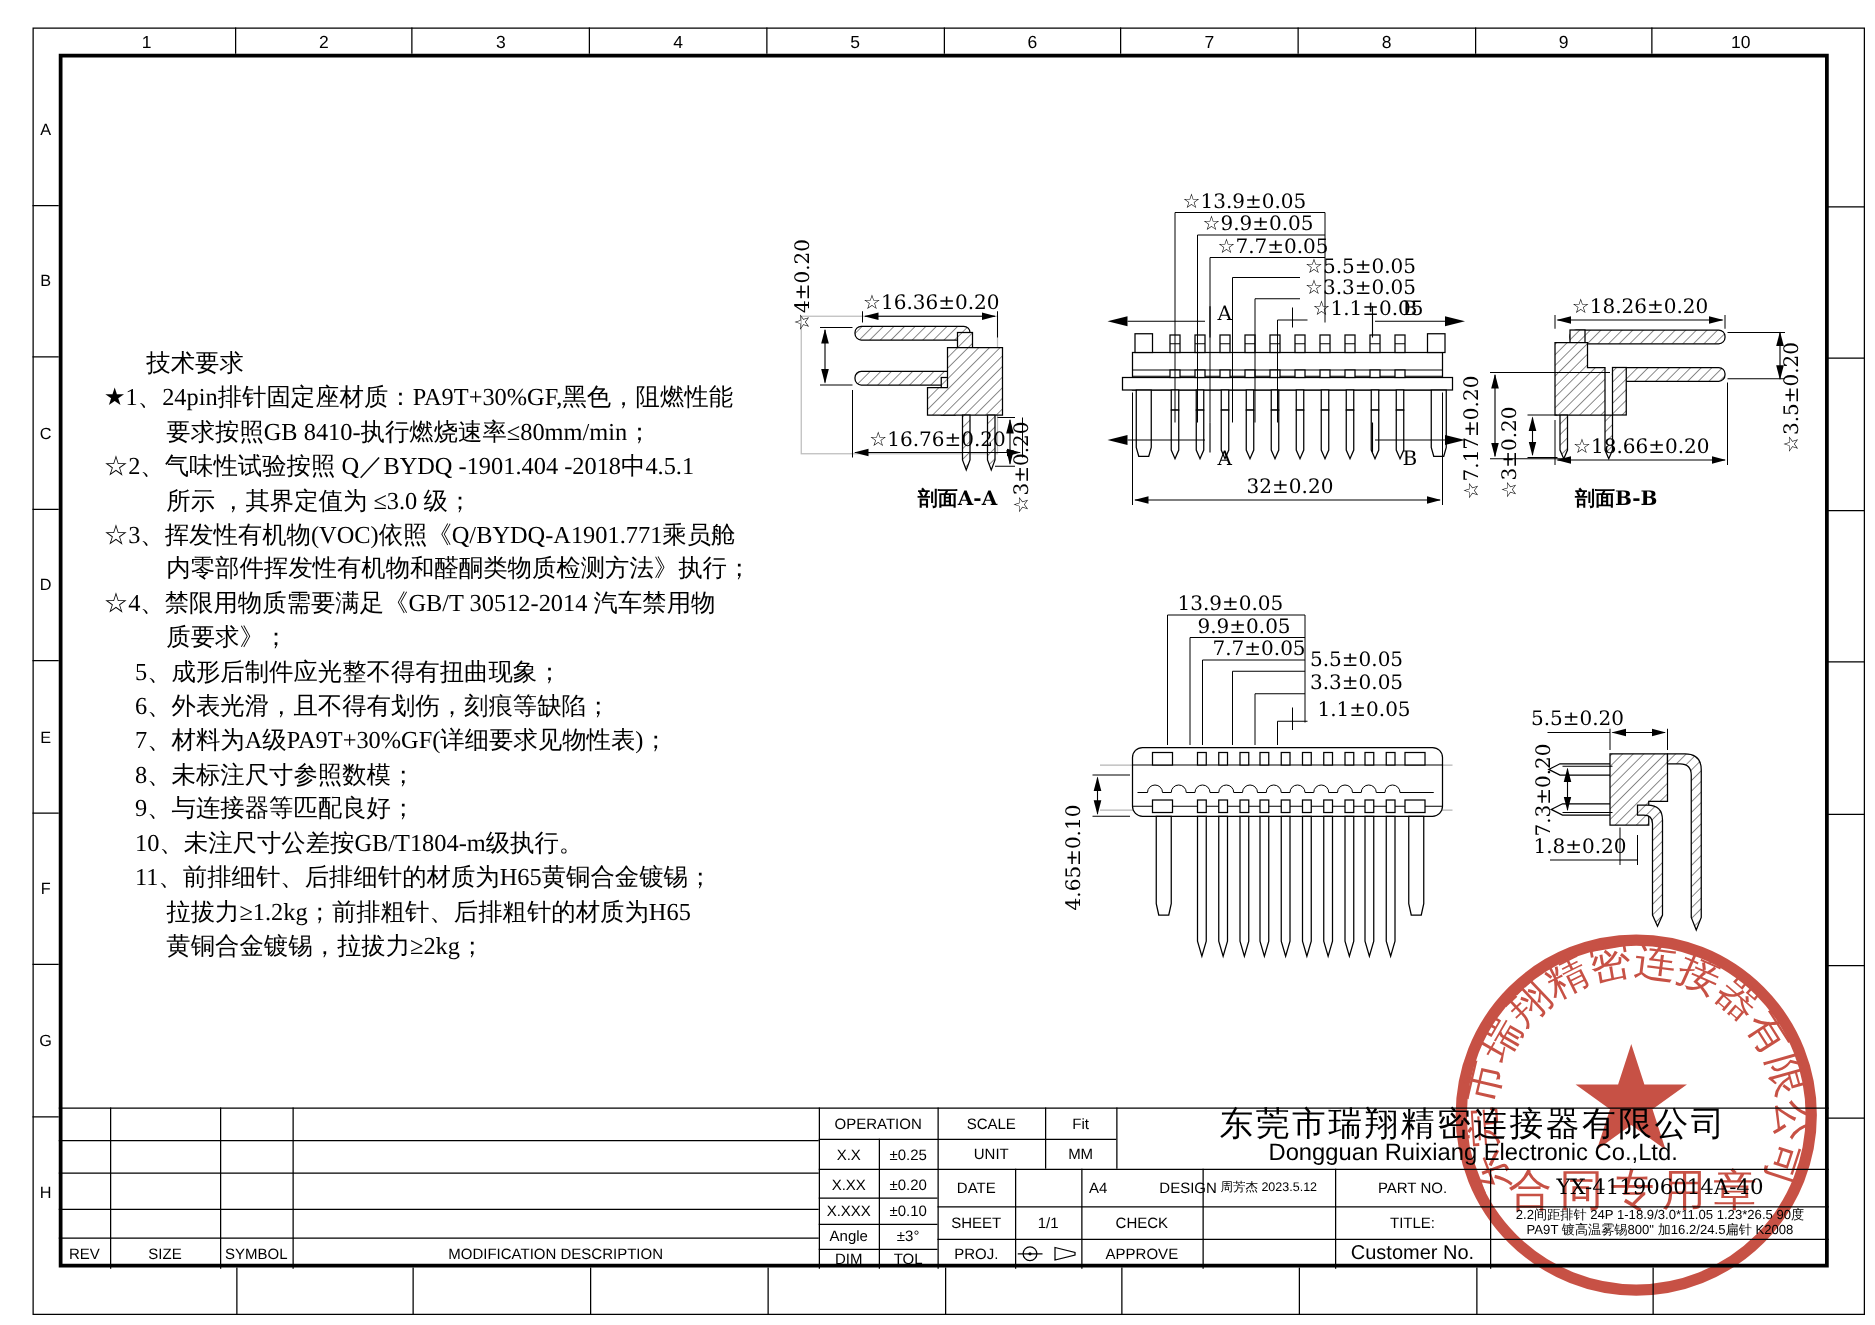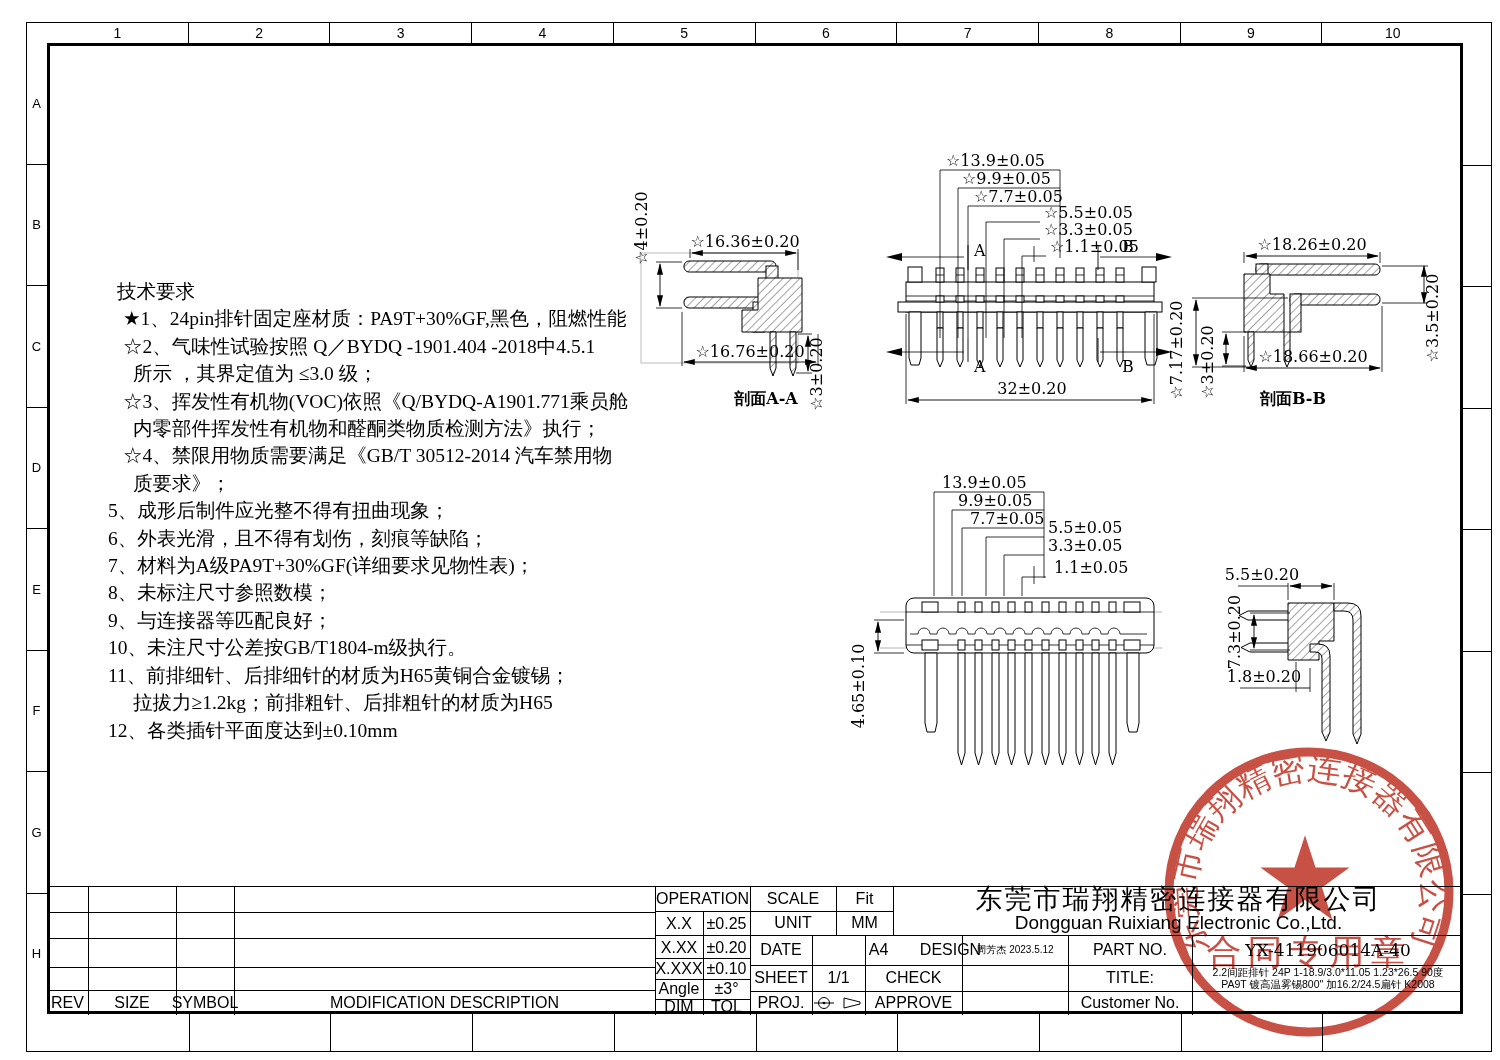--- a/index.html
+++ b/index.html
@@ -12,26 +12,26 @@
   .topstrip>div{flex:1;border-left:1px solid #000;display:flex;align-items:center;justify-content:center;font-size:14px;}
   .topstrip>div:first-child{border-left:none;}
   .leftstrip{left:26px;top:43px;width:21px;height:971px;display:flex;flex-direction:column;}
   .leftstrip>div{flex:1;border-top:1px solid #000;display:flex;align-items:center;justify-content:center;font-size:13px;}
   .leftstrip>div:first-child{border-top:none;}
   .btick{position:absolute;top:1014px;height:38px;width:1px;background:#000;}
   .rtick{position:absolute;left:1462px;width:30px;height:1px;background:#000;}
   .hl{position:absolute;height:1px;background:#000;}
   .vl{position:absolute;width:1px;background:#000;}
   .cell{position:absolute;box-sizing:border-box;display:flex;align-items:center;justify-content:center;
-        font-size:16px;white-space:nowrap;}
+        font-size:12px;white-space:nowrap;}
   .tech{left:83px;top:278px;width:565px;font-size:19.5px;line-height:27.4px;
         font-family:"Liberation Serif",serif;}
   .tech .ln{white-space:nowrap;}
   .i-t{padding-left:34px;}
-  .i0{padding-left:0;margin-left:40px;}
+  .i0{padding-left:0;}
   .i1{padding-left:25px;}
   .i2{padding-left:50px;}
   svg.drw{position:absolute;left:0;top:0;width:1500px;height:1060px;}
   svg.drw text{font-family:"DejaVu Serif",serif;font-size:16px;fill:#000;}
   .sec{font-size:15px;font-weight:bold;font-family:"Liberation Sans",sans-serif;}
   .mark{font-size:19px;font-family:"Liberation Sans",sans-serif;}
   .xl{stroke:#000;stroke-width:0.8;fill:none;}
   .dl{stroke:#000;stroke-width:0.9;fill:none;}
   .part{fill:url(#h);stroke:#000;stroke-width:1;}
   .wht{fill:#fff;stroke:#000;stroke-width:1;}
@@ -85,35 +85,36 @@
   <div class="rtick" style="top:286px"></div>
   <div class="rtick" style="top:408px"></div>
   <div class="rtick" style="top:529px"></div>
   <div class="rtick" style="top:651px"></div>
   <div class="rtick" style="top:772px"></div>
   <div class="rtick" style="top:894px"></div>
 
   <div class="abs tech">
     <div class="ln i-t">技术要求</div>
     <div class="ln i0">★1、24pin排针固定座材质：PA9T+30%GF,黑色，阻燃性能</div>
+    <div class="ln i2">要求按照GB 8410-执行燃烧速率≤80mm/min；</div>
     <div class="ln i0">☆2、气味性试验按照 Q／BYDQ -1901.404 -2018中4.5.1</div>
     <div class="ln i2">所示 ，其界定值为 ≤3.0 级；</div>
     <div class="ln i0">☆3、挥发性有机物(VOC)依照《Q/BYDQ-A1901.771乘员舱</div>
     <div class="ln i2">内零部件挥发性有机物和醛酮类物质检测方法》执行；</div>
     <div class="ln i0">☆4、禁限用物质需要满足《GB/T 30512-2014 汽车禁用物</div>
     <div class="ln i2">质要求》；</div>
     <div class="ln i1">5、成形后制件应光整不得有扭曲现象；</div>
     <div class="ln i1">6、外表光滑，且不得有划伤，刻痕等缺陷；</div>
     <div class="ln i1">7、材料为A级PA9T+30%GF(详细要求见物性表)；</div>
     <div class="ln i1">8、未标注尺寸参照数模；</div>
     <div class="ln i1">9、与连接器等匹配良好；</div>
     <div class="ln i1">10、未注尺寸公差按GB/T1804-m级执行。</div>
     <div class="ln i1">11、前排细针、后排细针的材质为H65黄铜合金镀锡；</div>
     <div class="ln i2">拉拔力≥1.2kg；前排粗针、后排粗针的材质为H65</div>
-    <div class="ln i1">12、各类插针平面度达到±0.10mm</div>
+    <div class="ln i2">黄铜合金镀锡，拉拔力≥2kg；</div>
   </div>
 
   <svg class="drw" viewBox="0 0 1500 1060">
     <defs>
       <pattern id="h" width="6" height="6" patternUnits="userSpaceOnUse" patternTransform="rotate(45)">
         <rect width="6" height="6" fill="#fff"></rect>
         <line x1="0" y1="0" x2="0" y2="6" stroke="#444" stroke-width="1"></line>
       </pattern>
       <marker id="ma" markerWidth="13" markerHeight="8" refX="12" refY="4" orient="auto-start-reverse">
         <path d="M13,4 L0,0.6 L0,7.4 z" fill="#000"></path>

